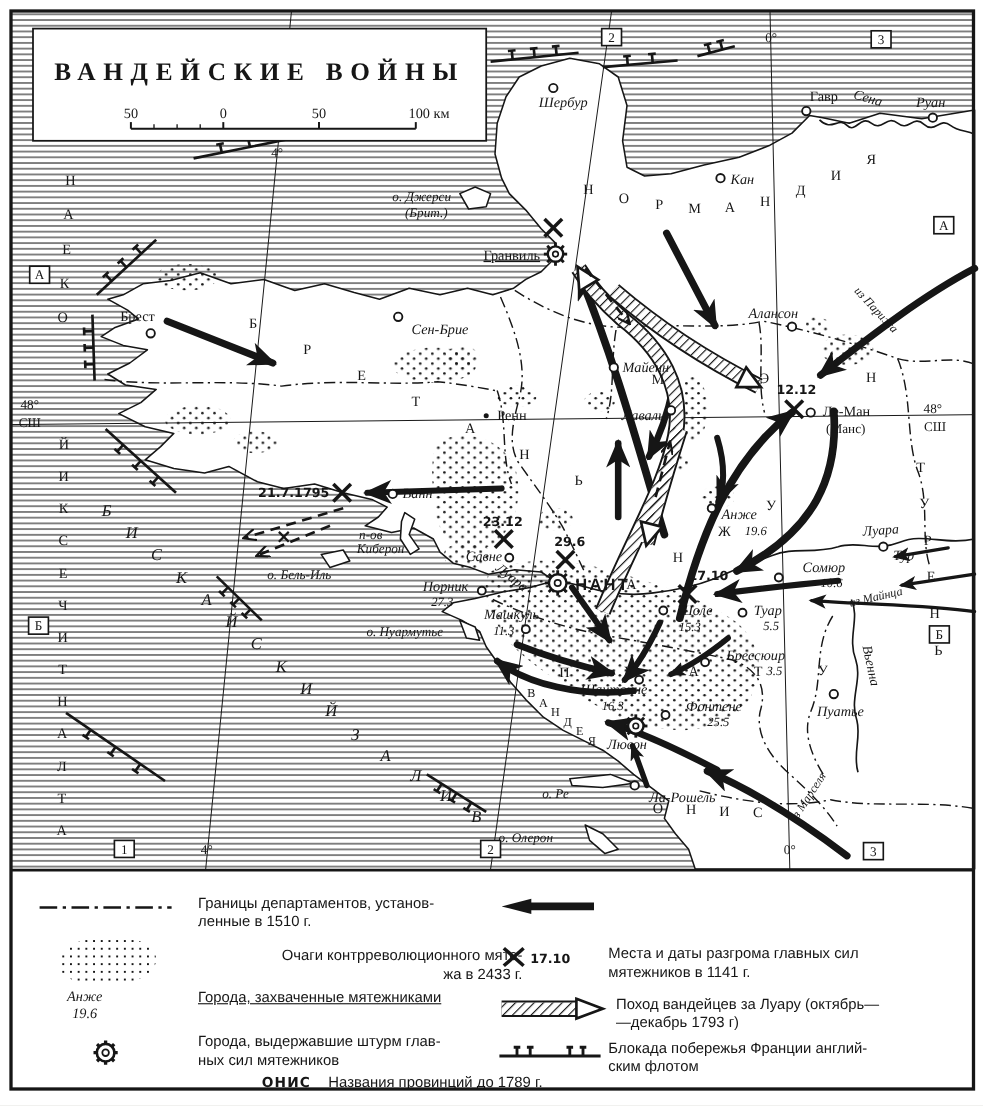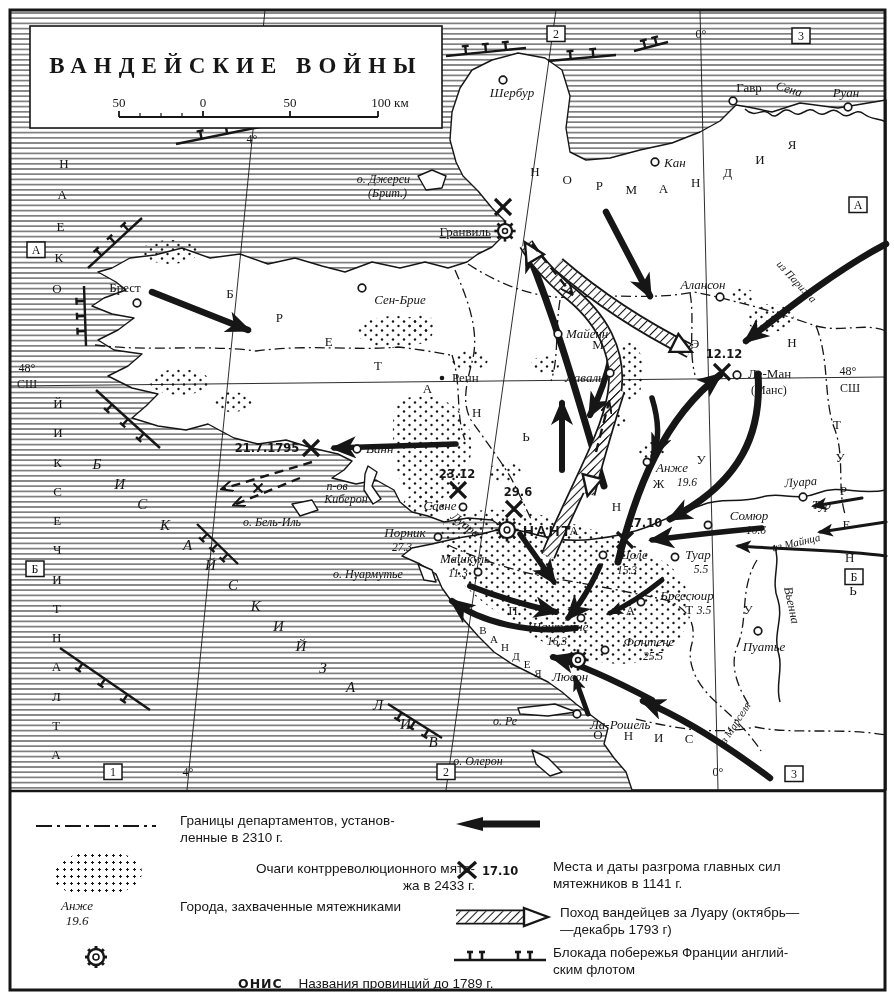--- a/index.html
+++ b/index.html
@@ -546,60 +546,64 @@
 <div class="legend">
 
   <div class="lrow" style="left:22px;top:8px;">
     <div class="lsym" style="width:148px;padding-top:6px;">
       <svg width="128" height="12">
         <line x1="4" y1="6" x2="124" y2="6" stroke="#161616" stroke-width="2.2" stroke-dasharray="16 5 3 5"></line>
       </svg>
     </div>
     <div class="ltxt" style="width:295px;">
       <div>Границы департаментов, установ-</div>
-      <div>ленные в 2310 г.</div>
+      <div>ленные в 1510 г.</div>
     </div>
   </div>
 
   <div class="lrow" style="left:22px;top:48px;">
     <div class="lsym" style="width:148px;">
       <div class="stip" style="width:88px;height:44px;margin-left:22px;"></div>
     </div>
     <div class="ltxt" style="width:295px;padding-top:8px;text-align:right;">
       <div>Очаги контрреволюционного мяте-</div>
       <div>жа в 2433 г.</div>
     </div>
   </div>
 
   <div class="lrow" style="left:22px;top:94px;">
     <div class="lsym" style="width:148px;">
       <div class="cityex" style="width:90px;">
         <div>Анже</div>
         <div>19.6</div>
       </div>
     </div>
-    <div class="ltxt" style="width:300px;">
+    <div class="ltxt" style="width:300px;text-decoration:underline;">
       <div>Города, захваченные мятежниками</div>
     </div>
   </div>
 
   <div class="lrow" style="left:22px;top:134px;">
     <div class="lsym" style="width:148px;">
       <svg width="40" height="38" style="margin-left:44px;">
         <g stroke="#161616" fill="#ffffff">
           <g stroke-width="3">
             <line x1="20" y1="8" x2="20" y2="30"></line>
                 <line x1="9" y1="19" x2="31" y2="19"></line>
             <line x1="12.2" y1="11.2" x2="27.8" y2="26.8"></line>
                 <line x1="27.8" y1="11.2" x2="12.2" y2="26.8"></line>
           </g>
           <circle cx="20" cy="19" r="8" stroke-width="2.4"></circle>
           <circle cx="20" cy="19" r="3" stroke-width="1.6"></circle>
         </g>
       </svg>
+    </div>
+    <div class="ltxt" style="width:300px;">
+      <div>Города, выдержавшие штурм глав-</div>
+      <div>ных сил мятежников</div>
     </div>
   </div>
 
   <div class="lrow" style="left:440px;top:8px;">
     <div class="lsym" style="width:103px;padding-top:2px;">
       <svg width="96" height="20">
         <line x1="30" y1="10" x2="90" y2="10" stroke="#161616" stroke-width="7"></line>
         <polygon points="6,10 33,3 33,17" fill="#161616"></polygon>
       </svg>
     </div>

